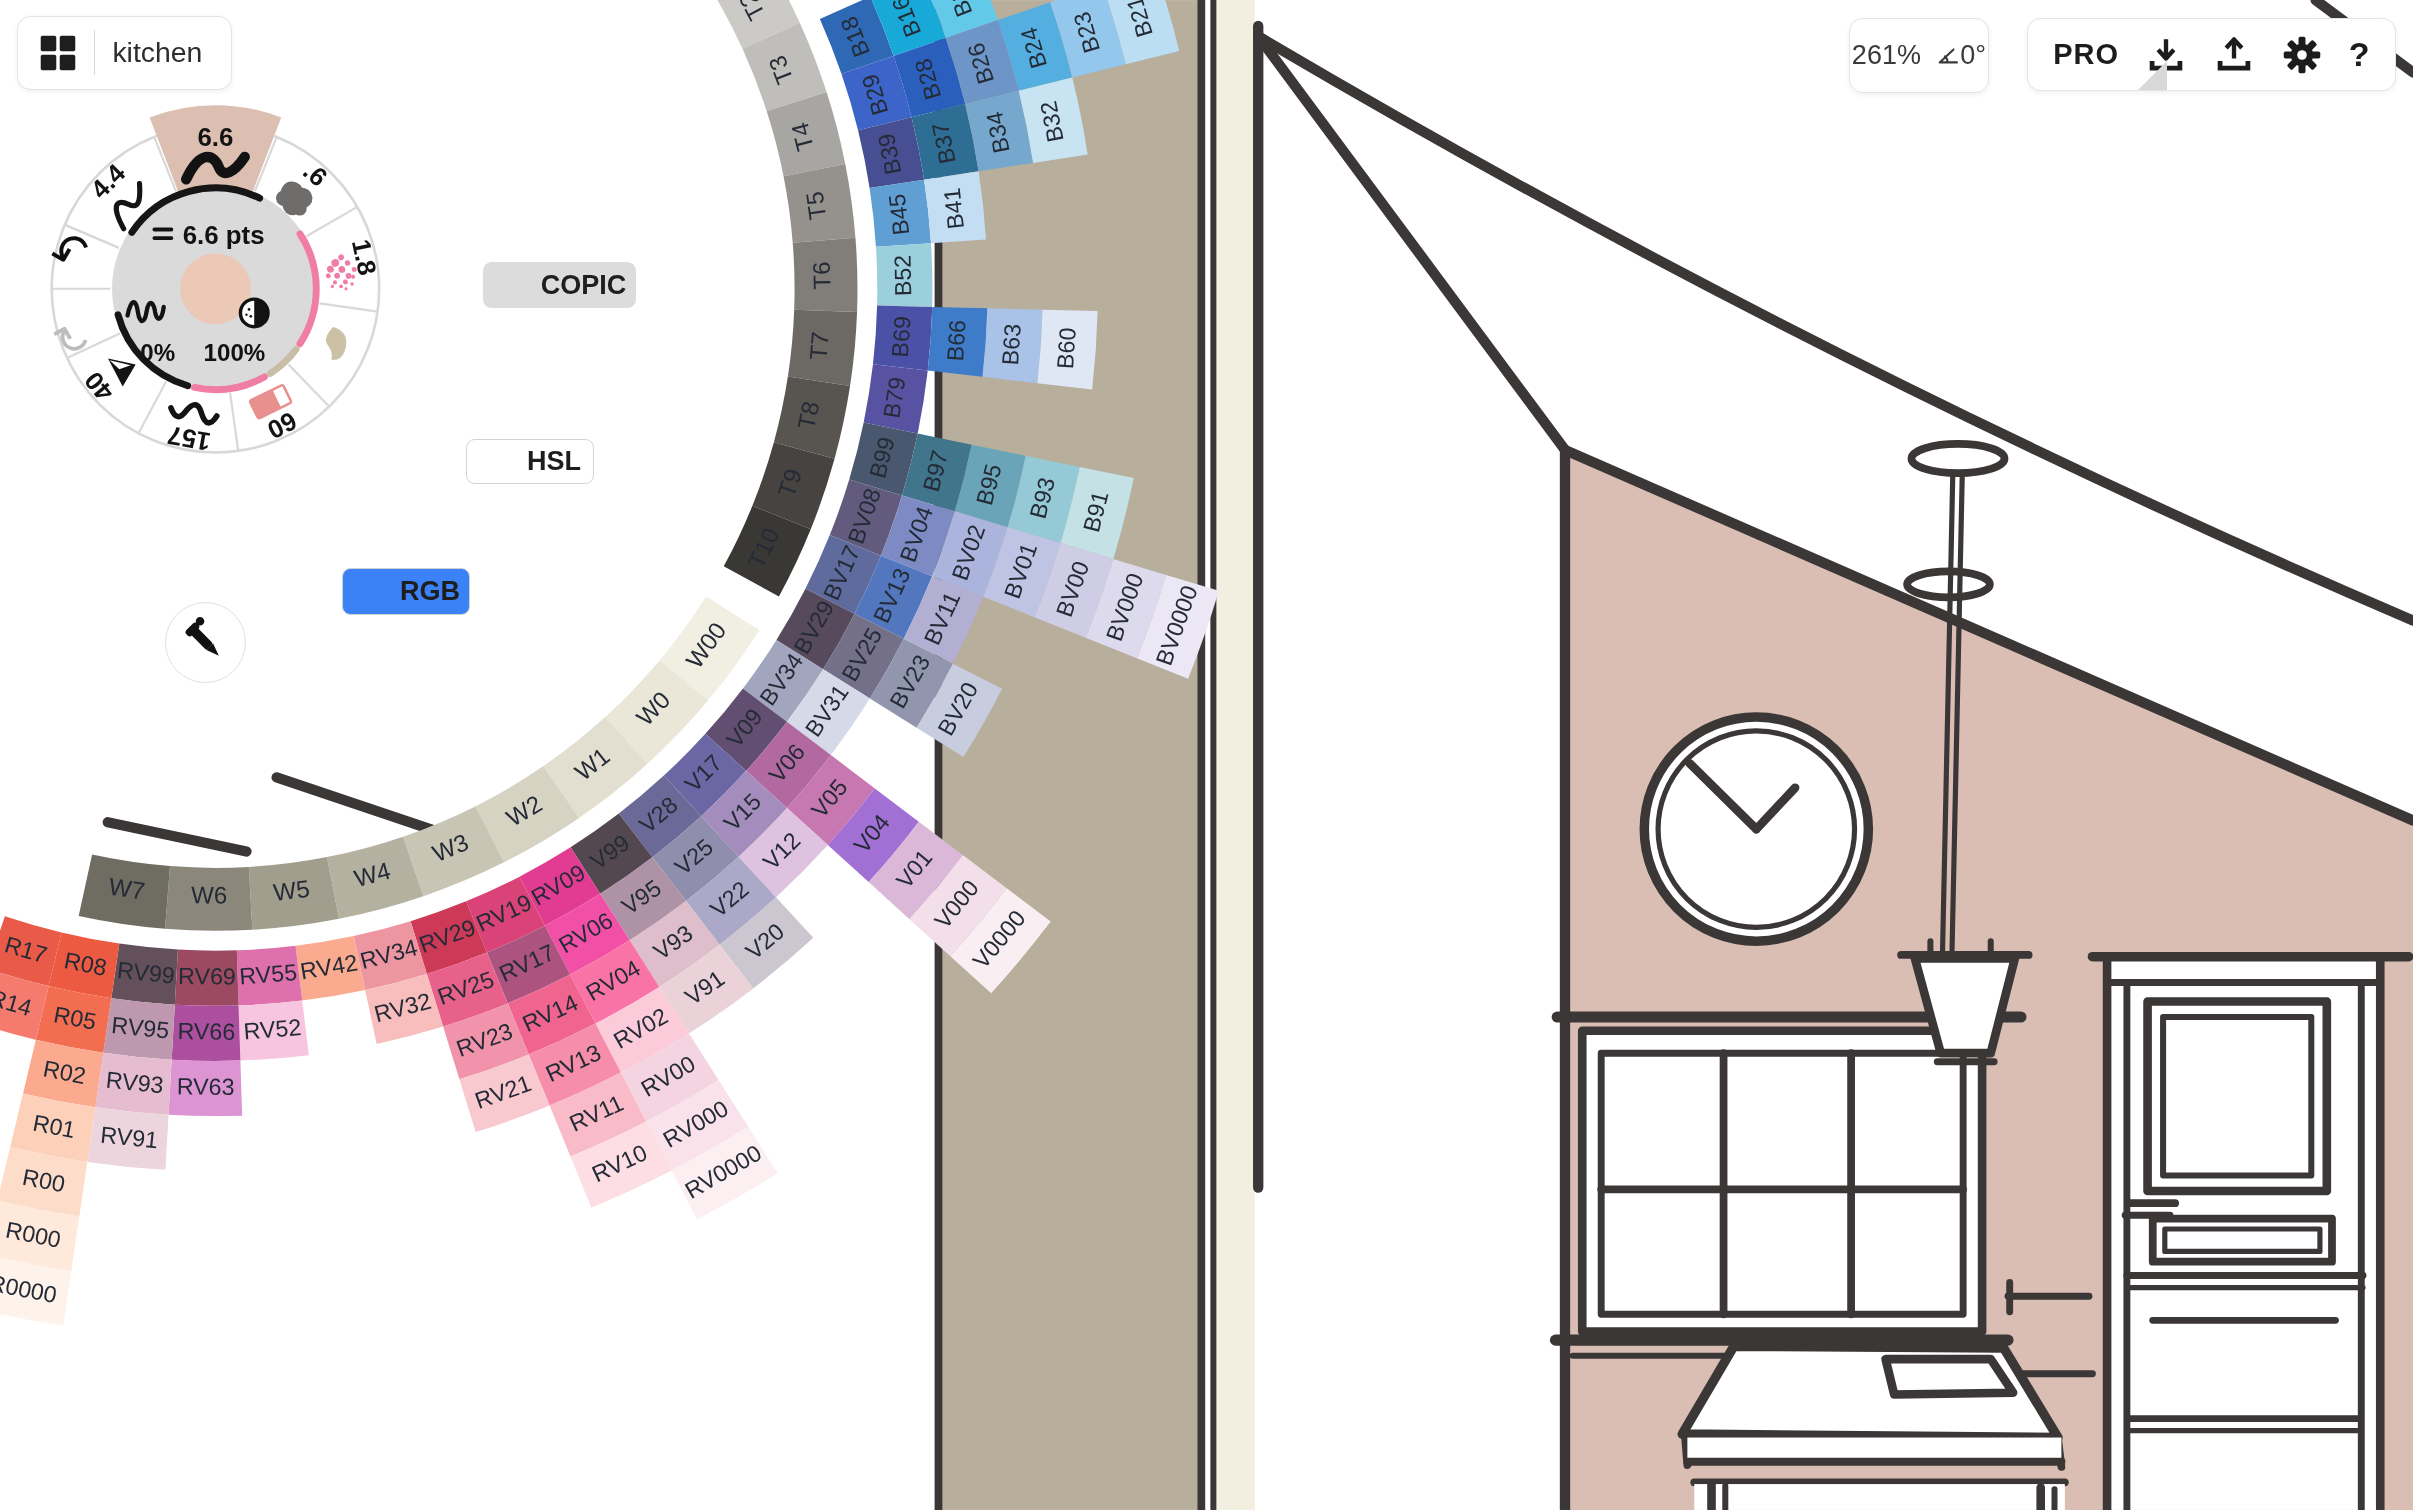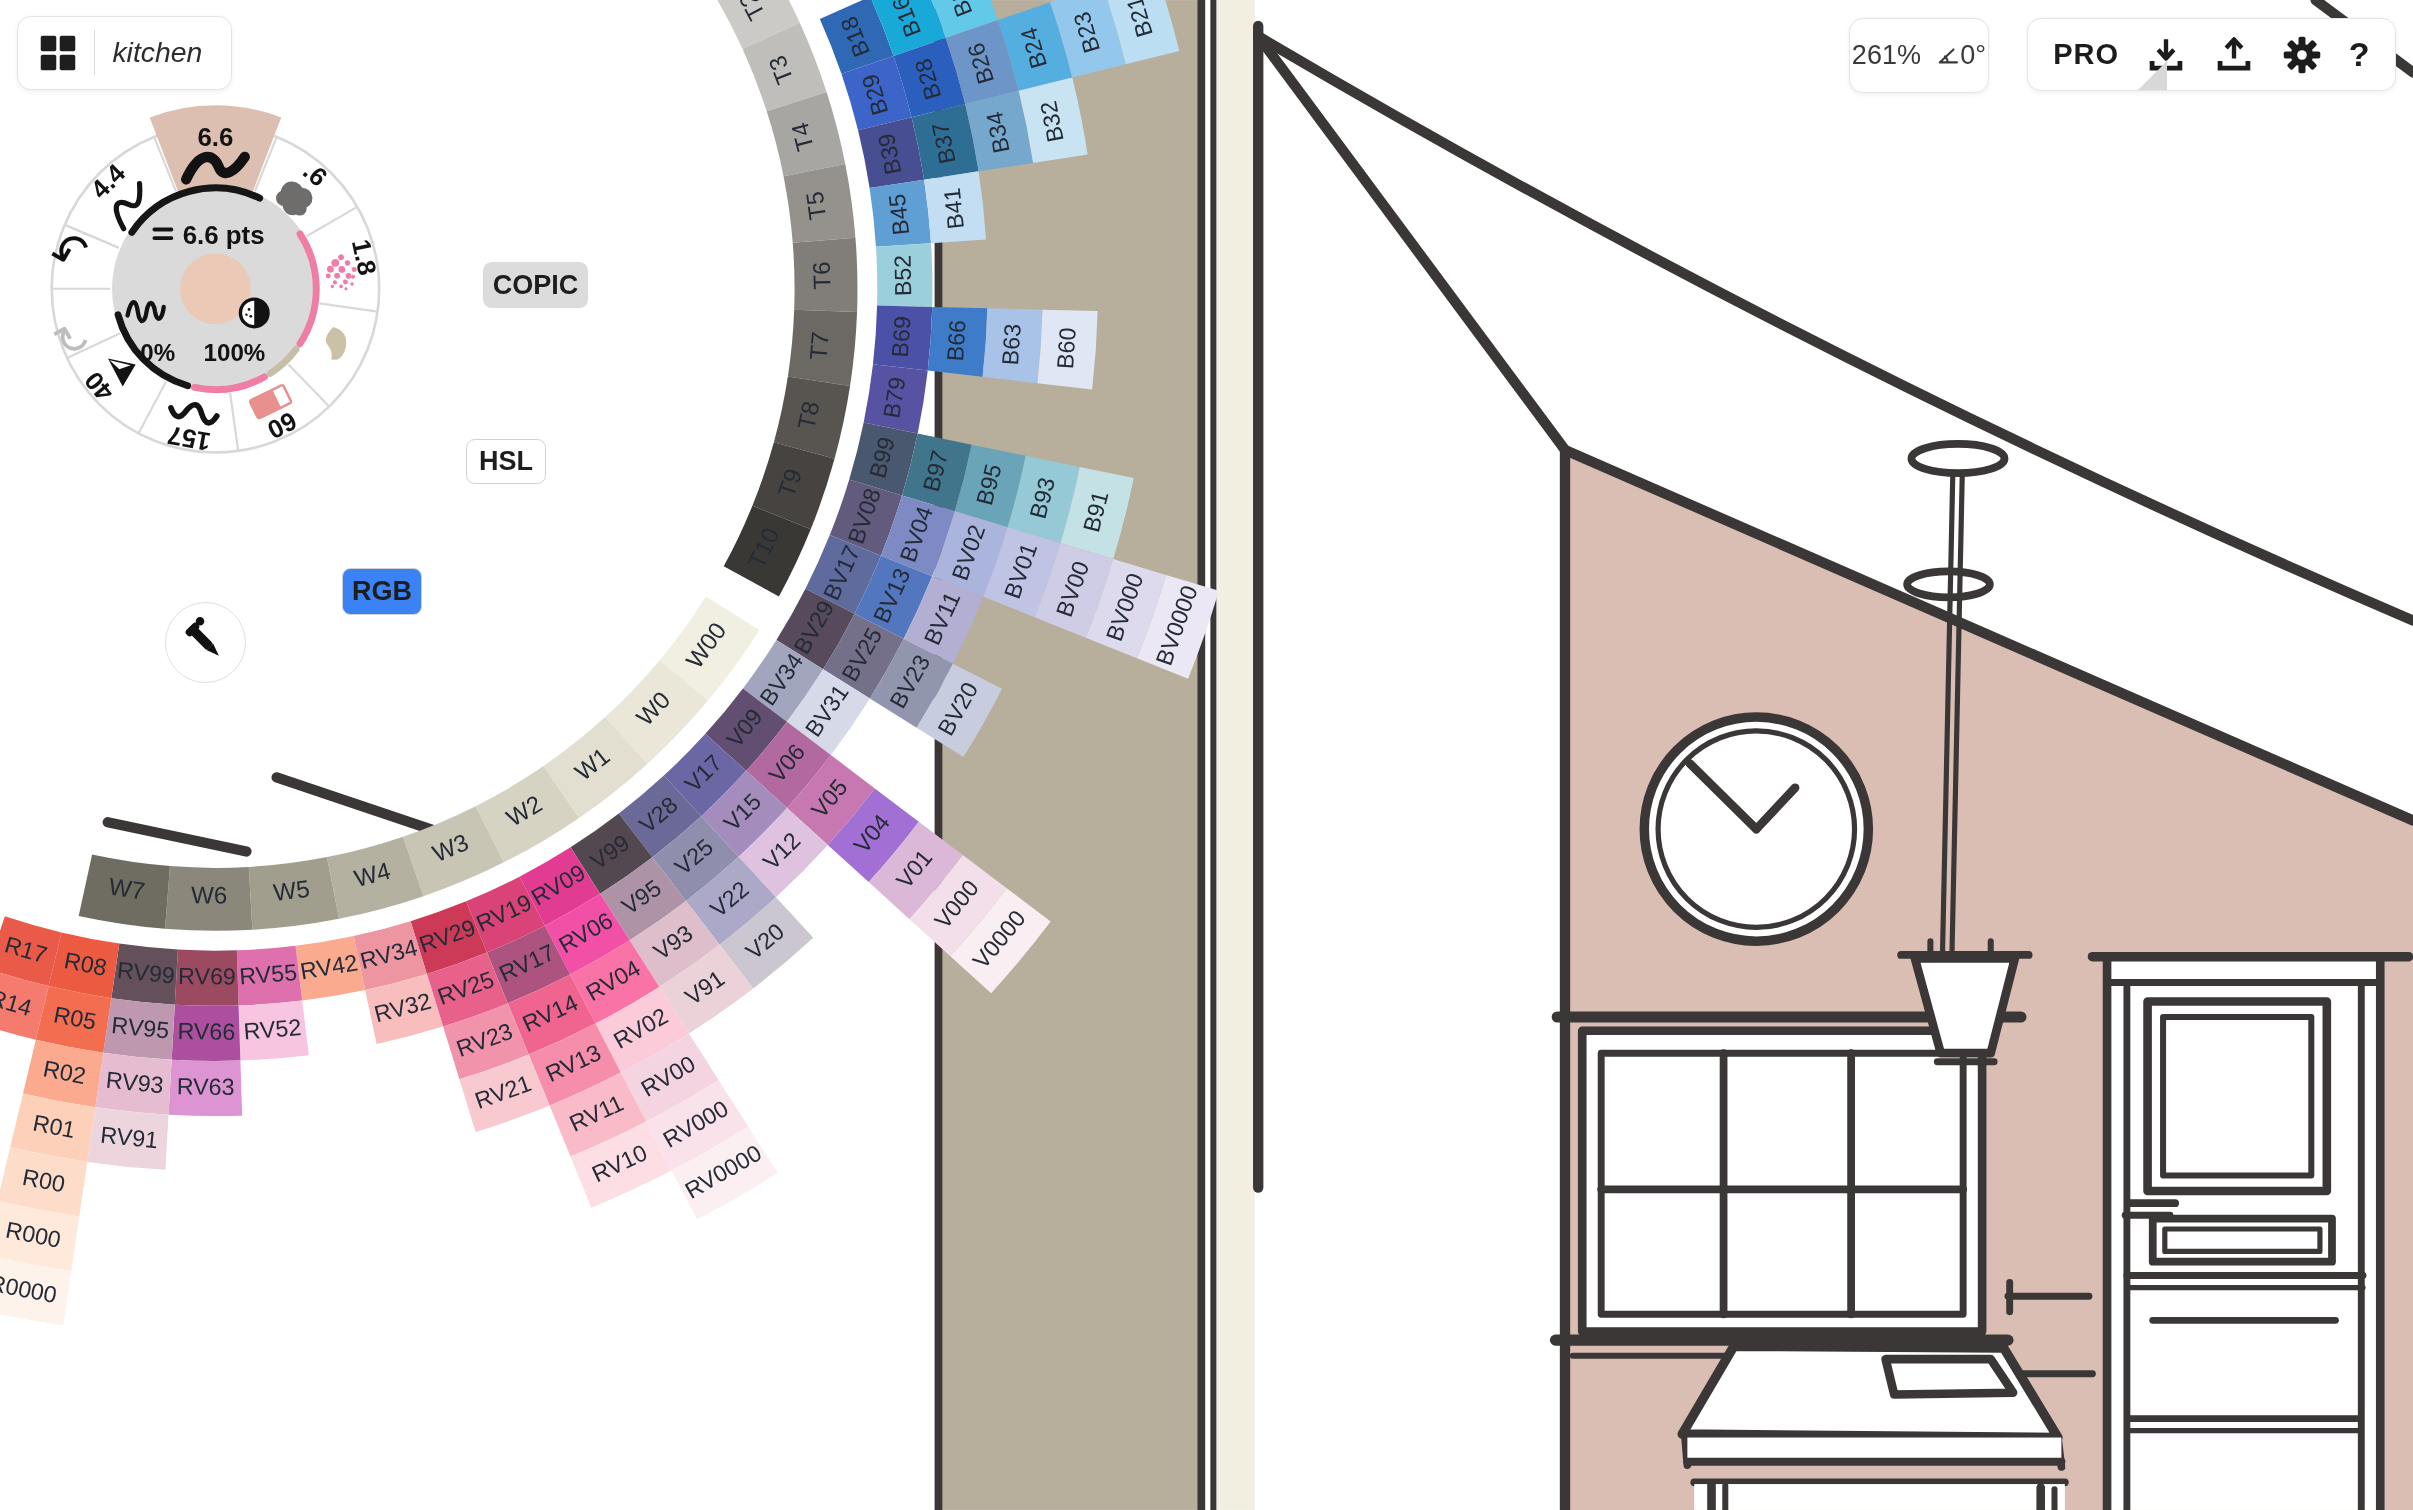--- a/index.html
+++ b/index.html
@@ -1,34 +1,34 @@
 <!DOCTYPE html>
 <html style="font-size:13.8px"><head>
 <meta charset="utf-8">
 <style>
   html,body{margin:0;padding:0;background:#fff;}
   body{width:2413px;height:1510px;position:relative;overflow:hidden;
        font-family:"Liberation Sans",sans-serif;color:#242424;}
   #scene{position:absolute;left:0;top:0;}
   .panel{position:absolute;background:#fff;border:1.7px solid #E4E4E4;border-radius:13.8px;
          box-shadow:0 1.7px 5.2px rgba(0,0,0,.06);display:flex;align-items:center;}
-  .doc-btn{left:17px;top:15.5px;width:215px;height:74px;gap:17px;padding:0 20.7px;box-sizing:border-box;font-style:italic;}
+  .doc-btn{left:17px;top:15.5px;width:215px;height:74px;gap:17px;padding:0 20.7px;box-sizing:border-box;}
   .doc-title{font-size:28.4px;color:#2d2d2d;}
   .vdivider{width:1.7px;height:45px;background:#D9D9D9;}
   .zoom-panel{left:1849px;top:18px;width:138px;height:73px;justify-content:center;gap:17px;
               font-size:27px;color:#3a3a3a;}
   .angle-wrap{display:flex;align-items:center;gap:1.7px;}
   .toolbar-panel{left:2027px;top:18px;width:369px;height:73px;justify-content:space-around;padding:0 12px;box-sizing:border-box;}
   .pro{font-weight:bold;font-size:29px;color:#1c1c1c;letter-spacing:0.9px;}
   .tb-icon{width:41px;height:41px;display:flex;align-items:center;justify-content:center;}
   .help{font-weight:bold;font-size:34px;color:#1c1c1c;}
   .fold{position:absolute;left:110px;bottom:0;width:0;height:0;
         border-right:29px solid #D8D8D8;border-top:29px solid transparent;}
   .chip{position:absolute;display:flex;align-items:center;justify-content:center;
-        font-weight:bold;font-size:27px;color:#1e1e1e;border-radius:8.6px;}
+        font-weight:bold;font-size:27px;color:#1e1e1e;border-radius:8.6px;padding-left:48px;}
   .chip-copic{left:483px;top:262px;width:105px;height:46px;background:#DCDCDC;}
   .chip-hsl{left:466px;top:439px;width:78px;height:43px;background:#fff;border:1.7px solid #D2D2D2;text-align:center;}
   .chip-rgb{left:342px;top:568px;width:78px;height:45px;background:#3b82f6;border:1.7px solid #D2D2D2;}
   .eyedropper{position:absolute;left:165px;top:602px;width:79px;height:79px;border-radius:50%;
               background:#fff;border:1.7px solid #E0E0E0;display:flex;align-items:center;justify-content:center;}
 </style>
 </head>
 <body>
 
 <svg id="scene" width="2413" height="1510" viewBox="0 0 2800 1752">

